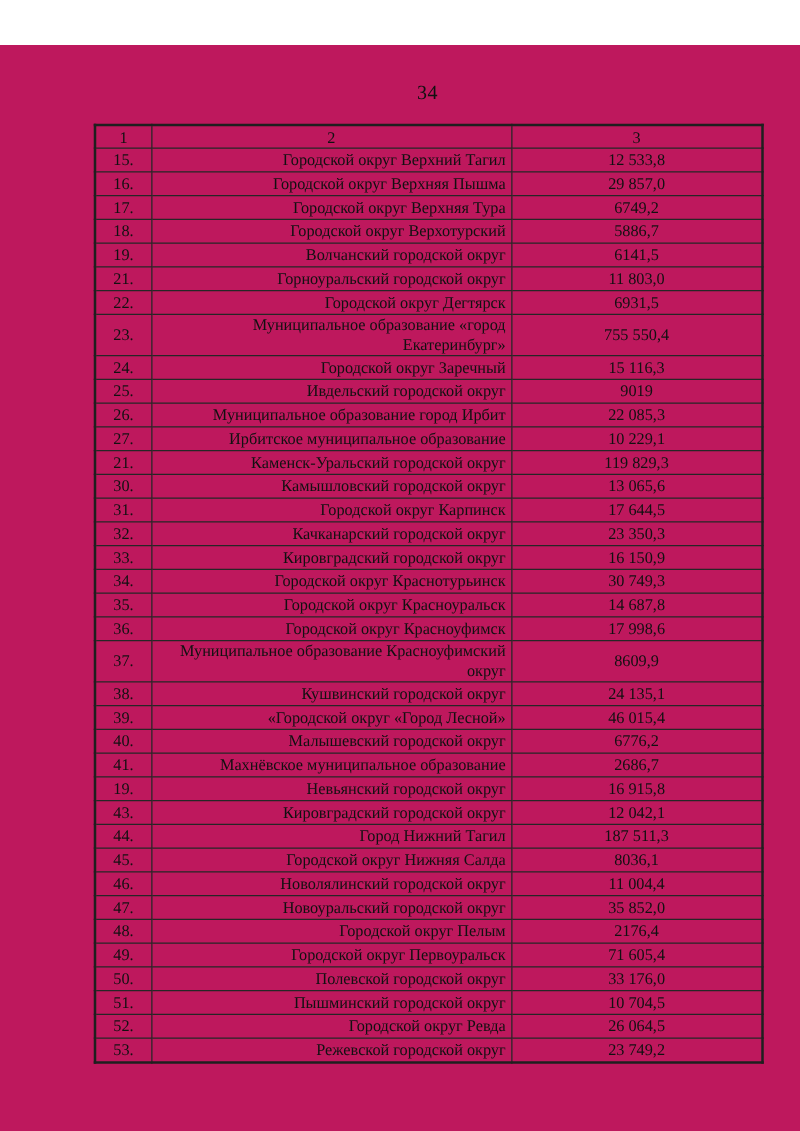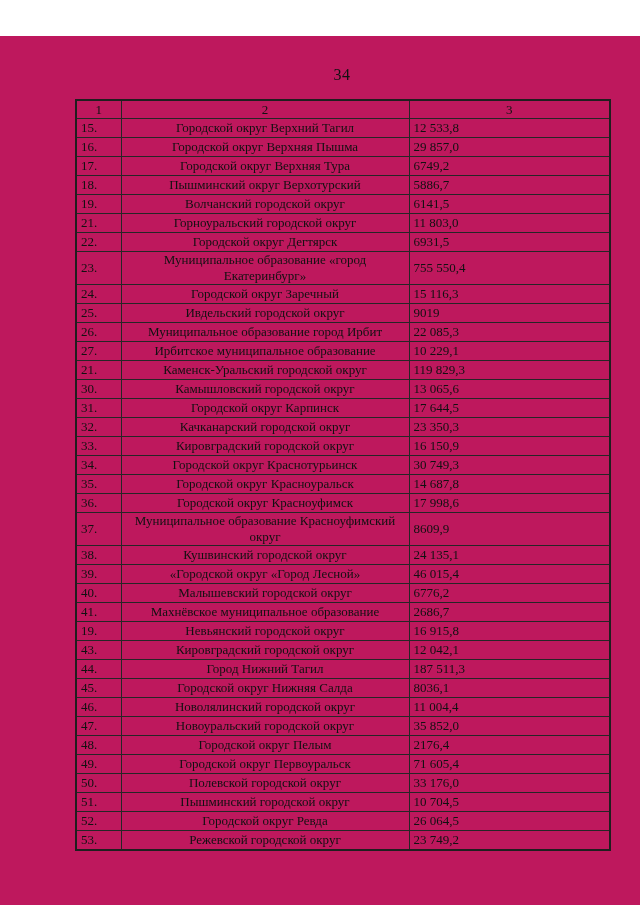--- a/index.html
+++ b/index.html
@@ -48,28 +48,29 @@
   }
   table.doc-table th {
     height: 17px;
     font-weight: normal;
     text-align: center;
   }
   table.doc-table td {
     height: 18px;
   }
   td.c-num {
+    text-align: center;
   }
   td.c-name {
-    text-align: center;
+    text-align: right;
     padding-left: 7px;
     padding-right: 10px;
   }
   td.c-value {
-    text-align: left;
+    text-align: center;
   }
 </style>
 </head>
 <body>
 
 <div class="sheet">
 
   <div class="page-number">34</div>
 
   <table class="doc-table">
@@ -96,21 +97,21 @@
           <td class="c-name">Городской округ Верхняя Пышма</td>
           <td class="c-value">29 857,0</td>
         </tr>
         <tr>
           <td class="c-num">17.</td>
           <td class="c-name">Городской округ Верхняя Тура</td>
           <td class="c-value">6749,2</td>
         </tr>
         <tr>
           <td class="c-num">18.</td>
-          <td class="c-name">Пышминский округ Верхотурский</td>
+          <td class="c-name">Городской округ Верхотурский</td>
           <td class="c-value">5886,7</td>
         </tr>
         <tr>
           <td class="c-num">19.</td>
           <td class="c-name">Волчанский городской округ</td>
           <td class="c-value">6141,5</td>
         </tr>
         <tr>
           <td class="c-num">21.</td>
           <td class="c-name">Горноуральский городской округ</td>

